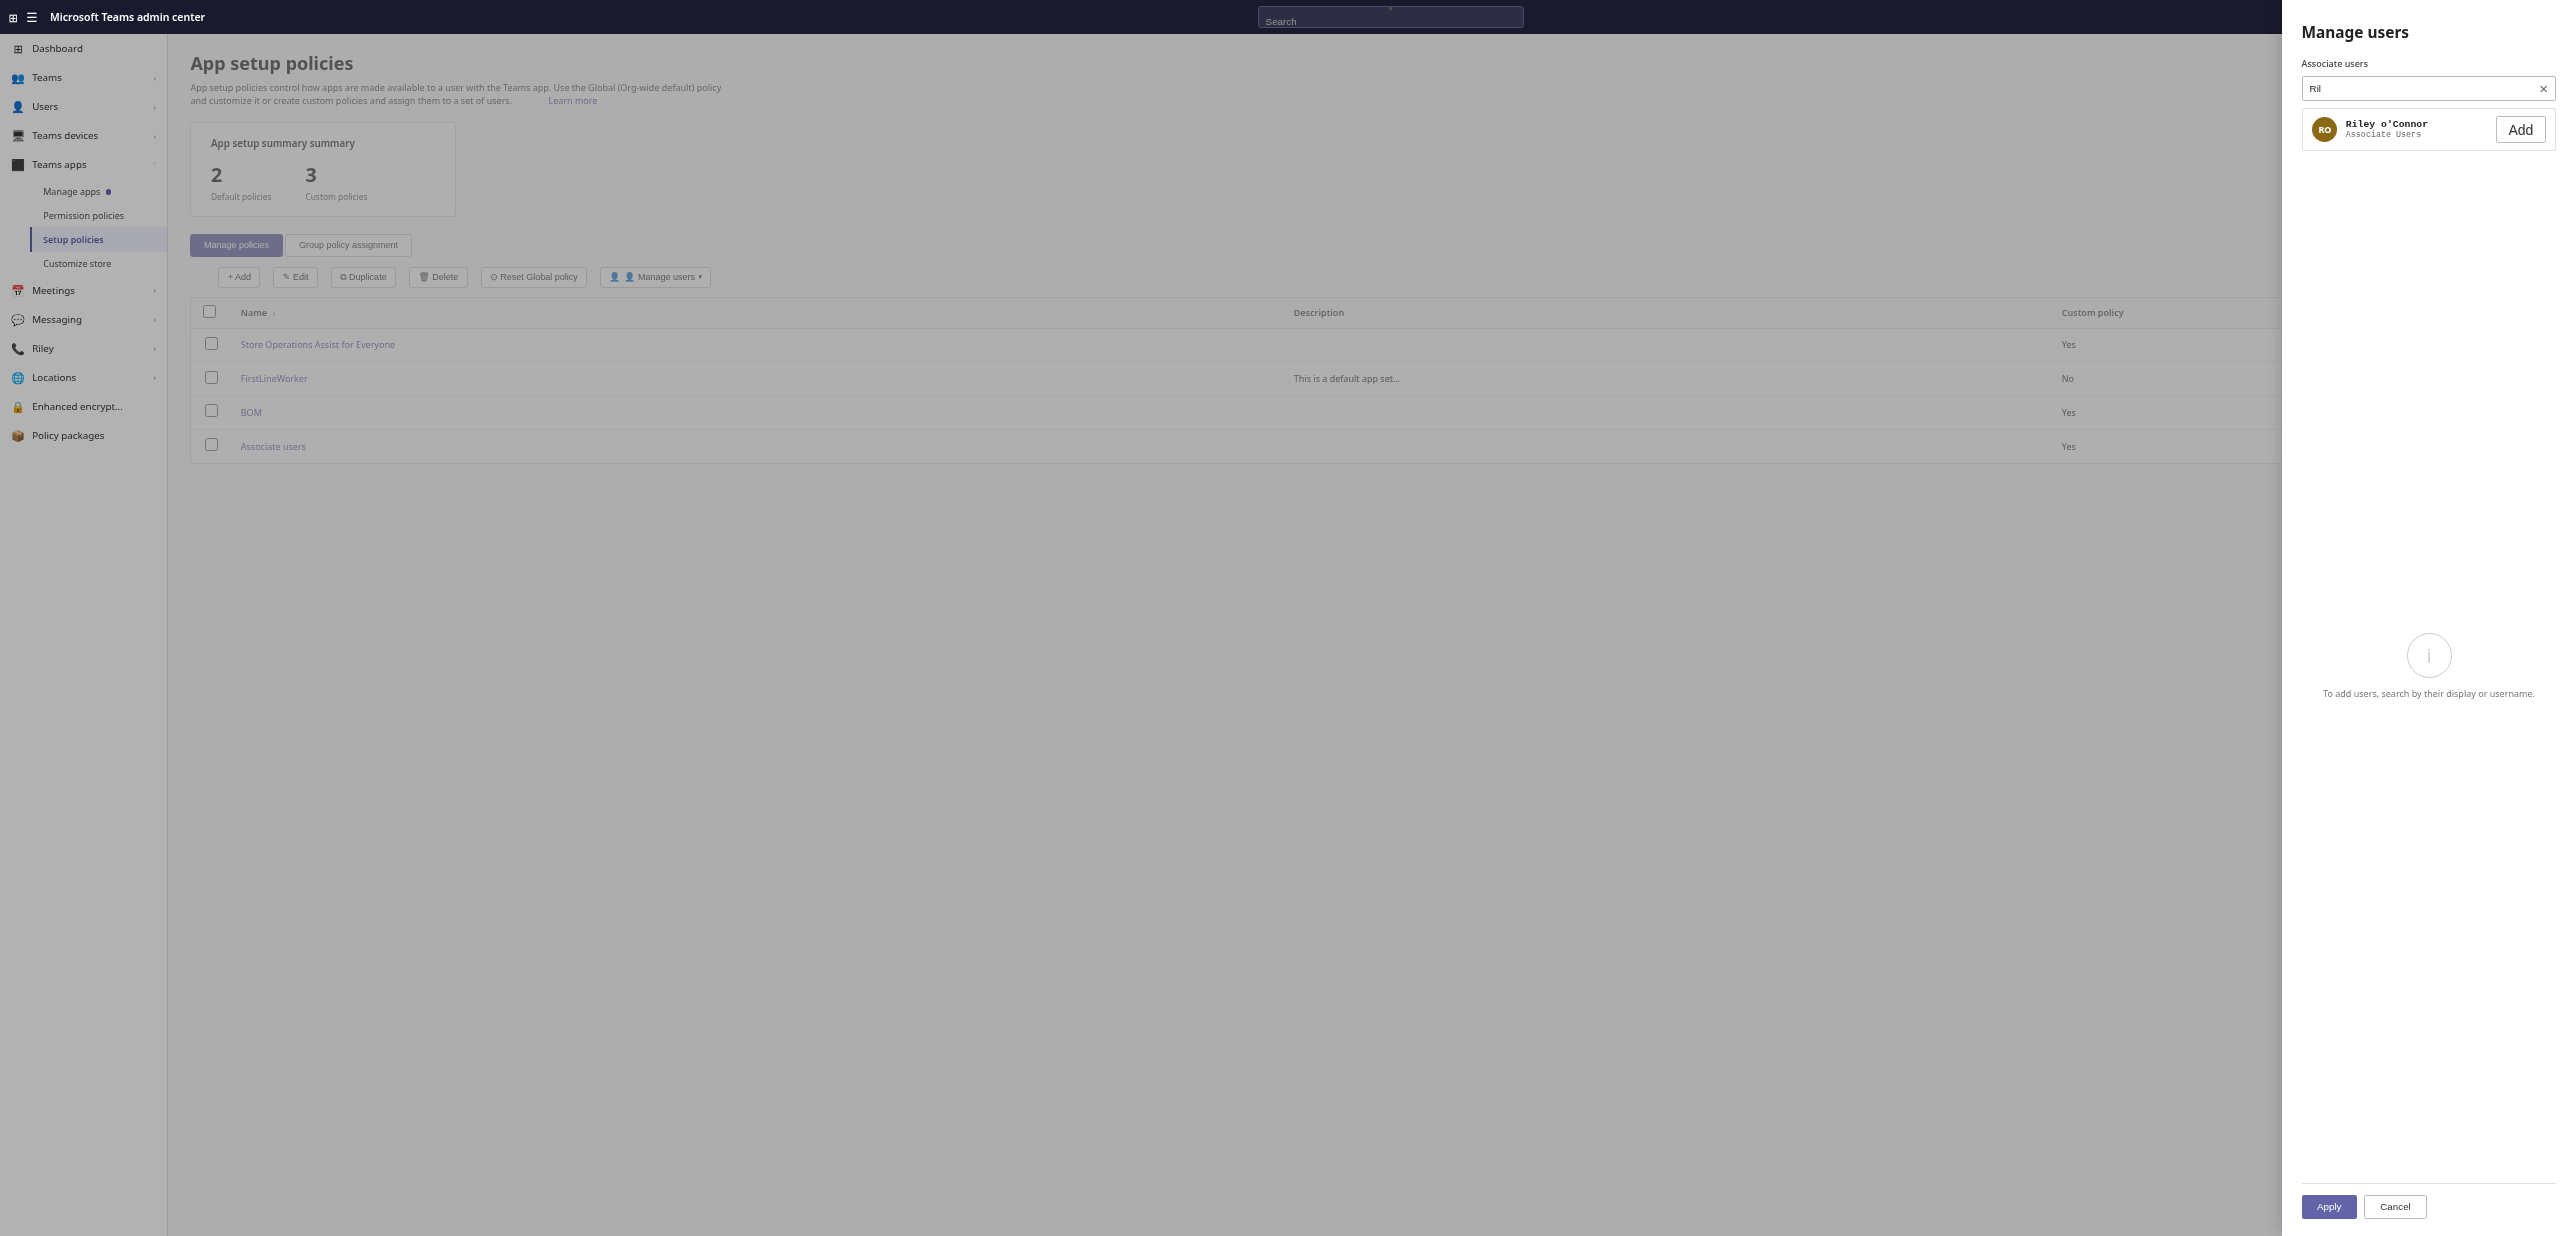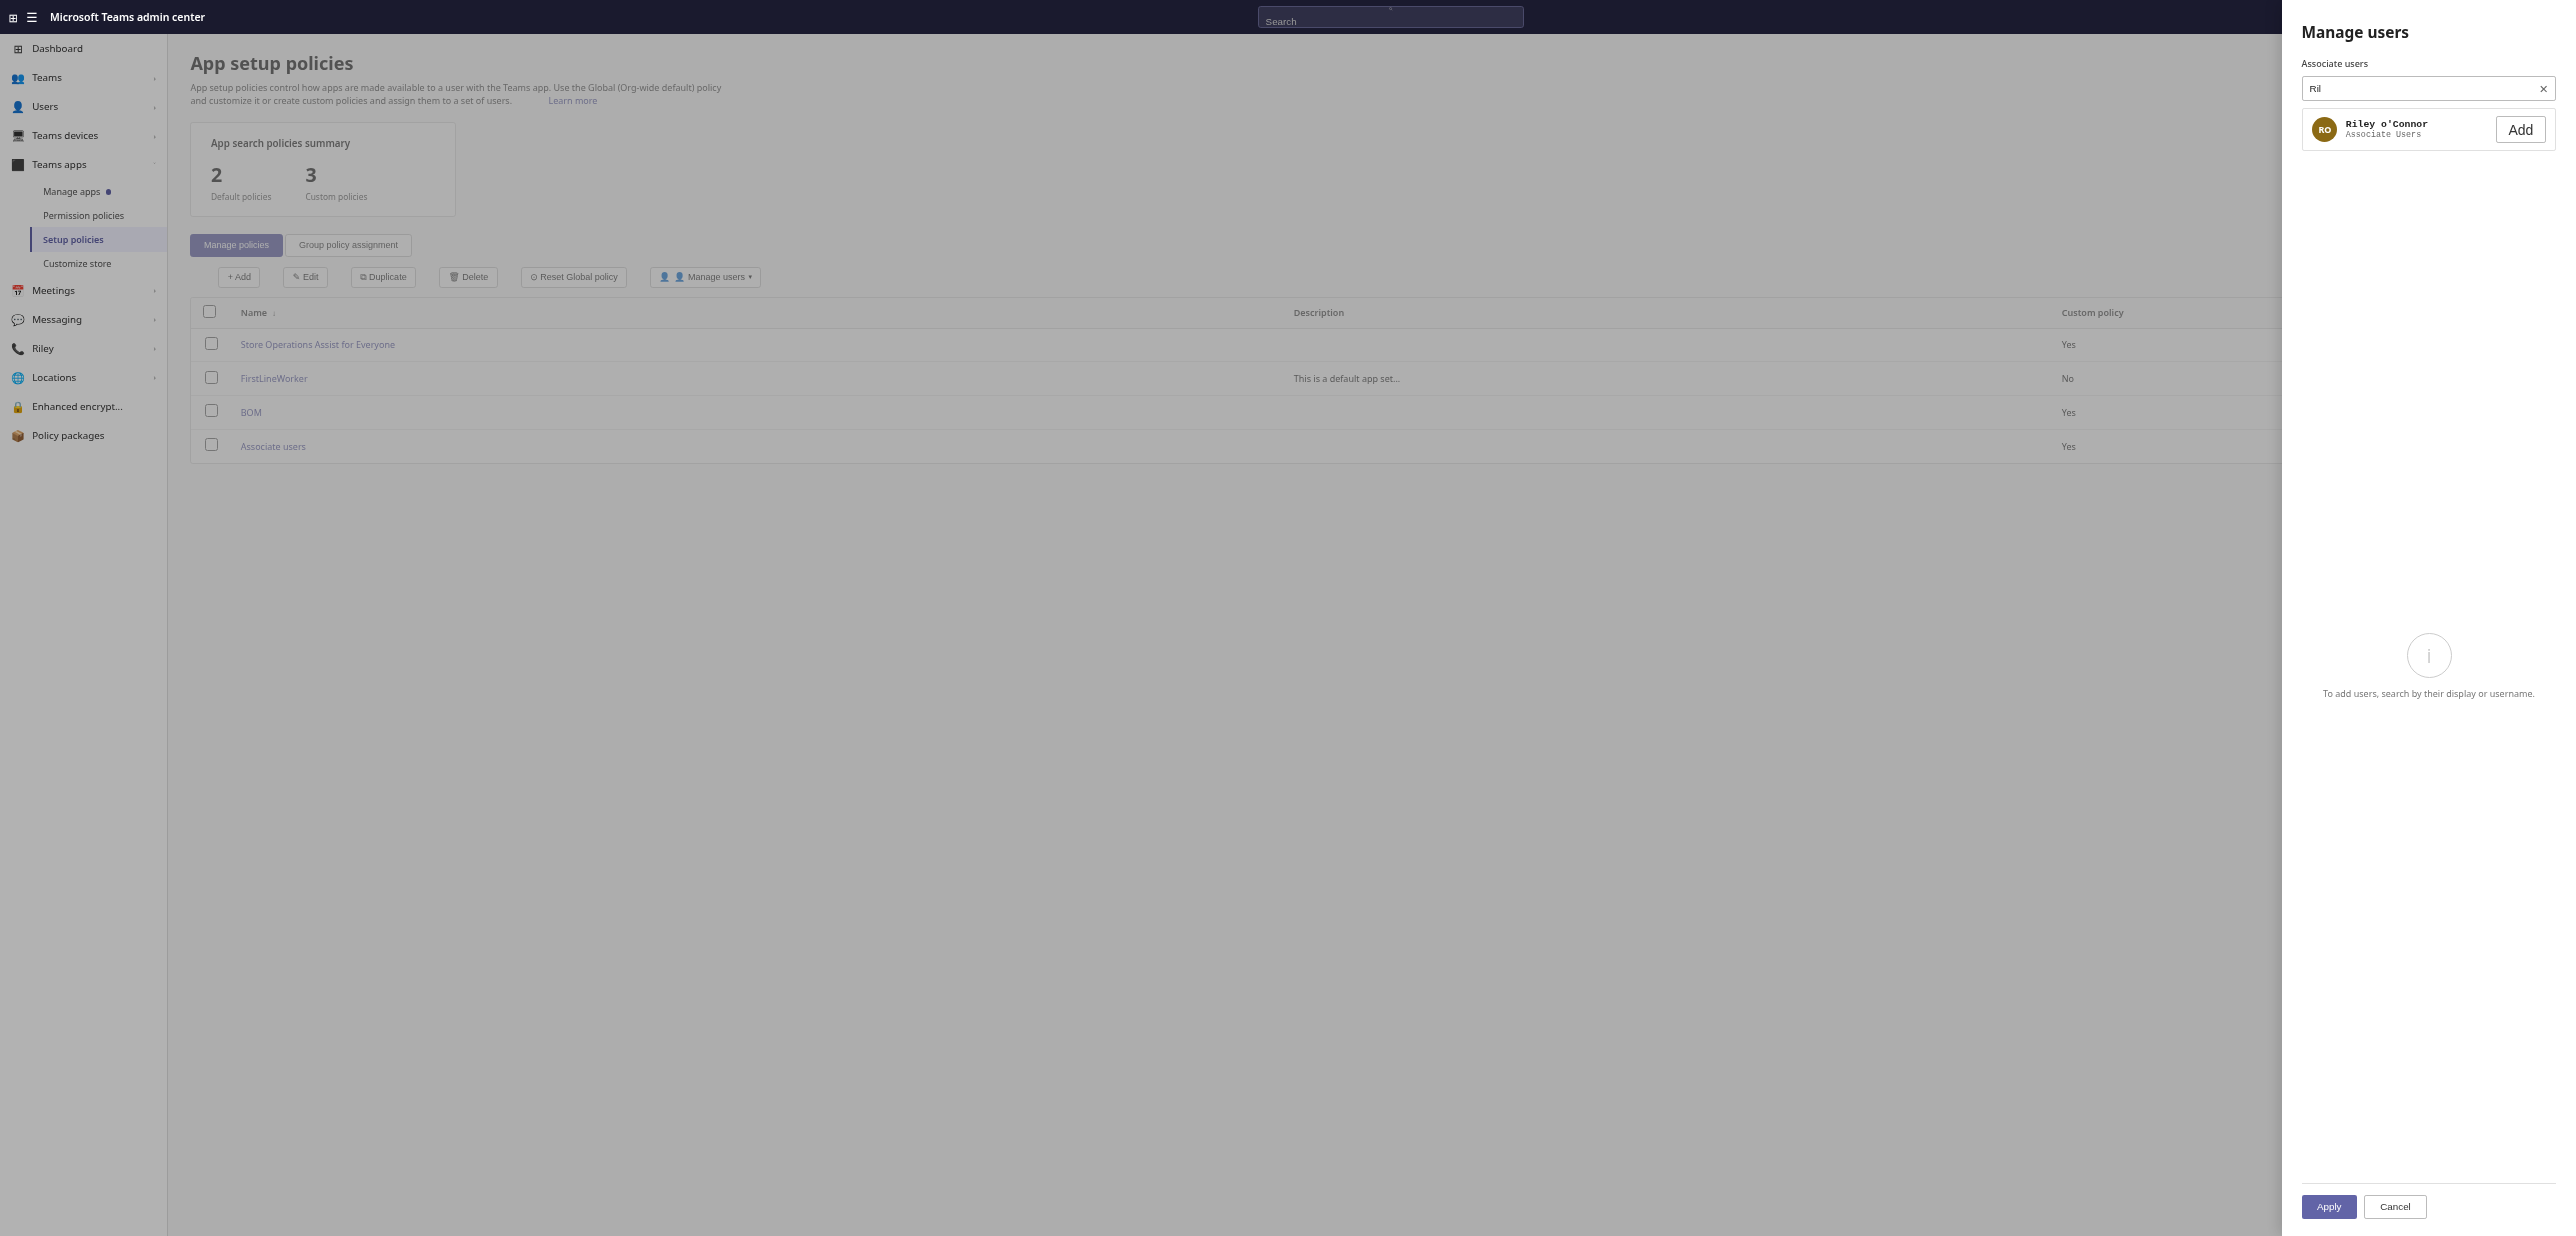--- a/index.html
+++ b/index.html
@@ -66,21 +66,21 @@
 
     
     .tabs { display: flex; gap: 2.8px; margin-bottom: 10px; }
     .tab-btn {
       padding: 5.6px 12.6px; border: 0.7px solid #d0d0d0; background: #fff; border-radius: 2.8px;
       cursor: pointer; font-size: 9px; color: #444;
     }
     .tab-btn.active { background: #6264a7; color: #fff; border-color: #6264a7; }
 
     
-    .toolbar { display: flex; gap: 23px; margin-bottom: 8.4px; align-items: center; padding-left: 28px; }
+    .toolbar { display: flex; gap: 13px; margin-bottom: 8.4px; align-items: center; padding-left: 28px; }
     .toolbar-btn {
       display: flex; align-items: center; gap: 3.5px; padding: 4.2px 8.4px;
       border: 0.7px solid #d0d0d0; background: #fff; border-radius: 2.8px;
       cursor: pointer; font-size: 9px; color: #333;
     }
     .toolbar-btn-manage { display: flex; align-items: center; gap: 3.5px; padding: 4.2px 8.4px; border: 0.7px solid #d0d0d0; background: #fff; border-radius: 2.8px; cursor: pointer; font-size: 9px; color: #333; }
     .toolbar-btn-manage .chevron { font-size: 7px; }
 
     
     .table-container { background: #fff; border: 0.7px solid #e0e0e0; border-radius: 2.8px; overflow: hidden; }
@@ -258,21 +258,21 @@
 
 <div class="main main-dimmed">
   <h1 class="page-title">App setup policies</h1>
   <p class="page-description">
     <span>App setup policies control how apps are made available to a user with the Teams app. Use the Global (Org-wide default) policy and customize it or create custom policies and assign them to a set of users.</span>
     <a>Learn more</a>
   </p>
 
   <div class="summary-card">
     <div style="width:100%">
-      <h3 style="margin-bottom:11.2px;">App search policies summary</h3>
+      <h3 style="margin-bottom:11.2px;">App setup summary summary</h3>
       <div style="display:flex; gap:34px;">
         <div class="summary-wrap">
           <span class="summary-num">2</span>
           <span class="summary-label">Default policies</span>
         </div>
         <div class="summary-wrap">
           <span class="summary-num">3</span>
           <span class="summary-label">Custom policies</span>
         </div>
       </div>

